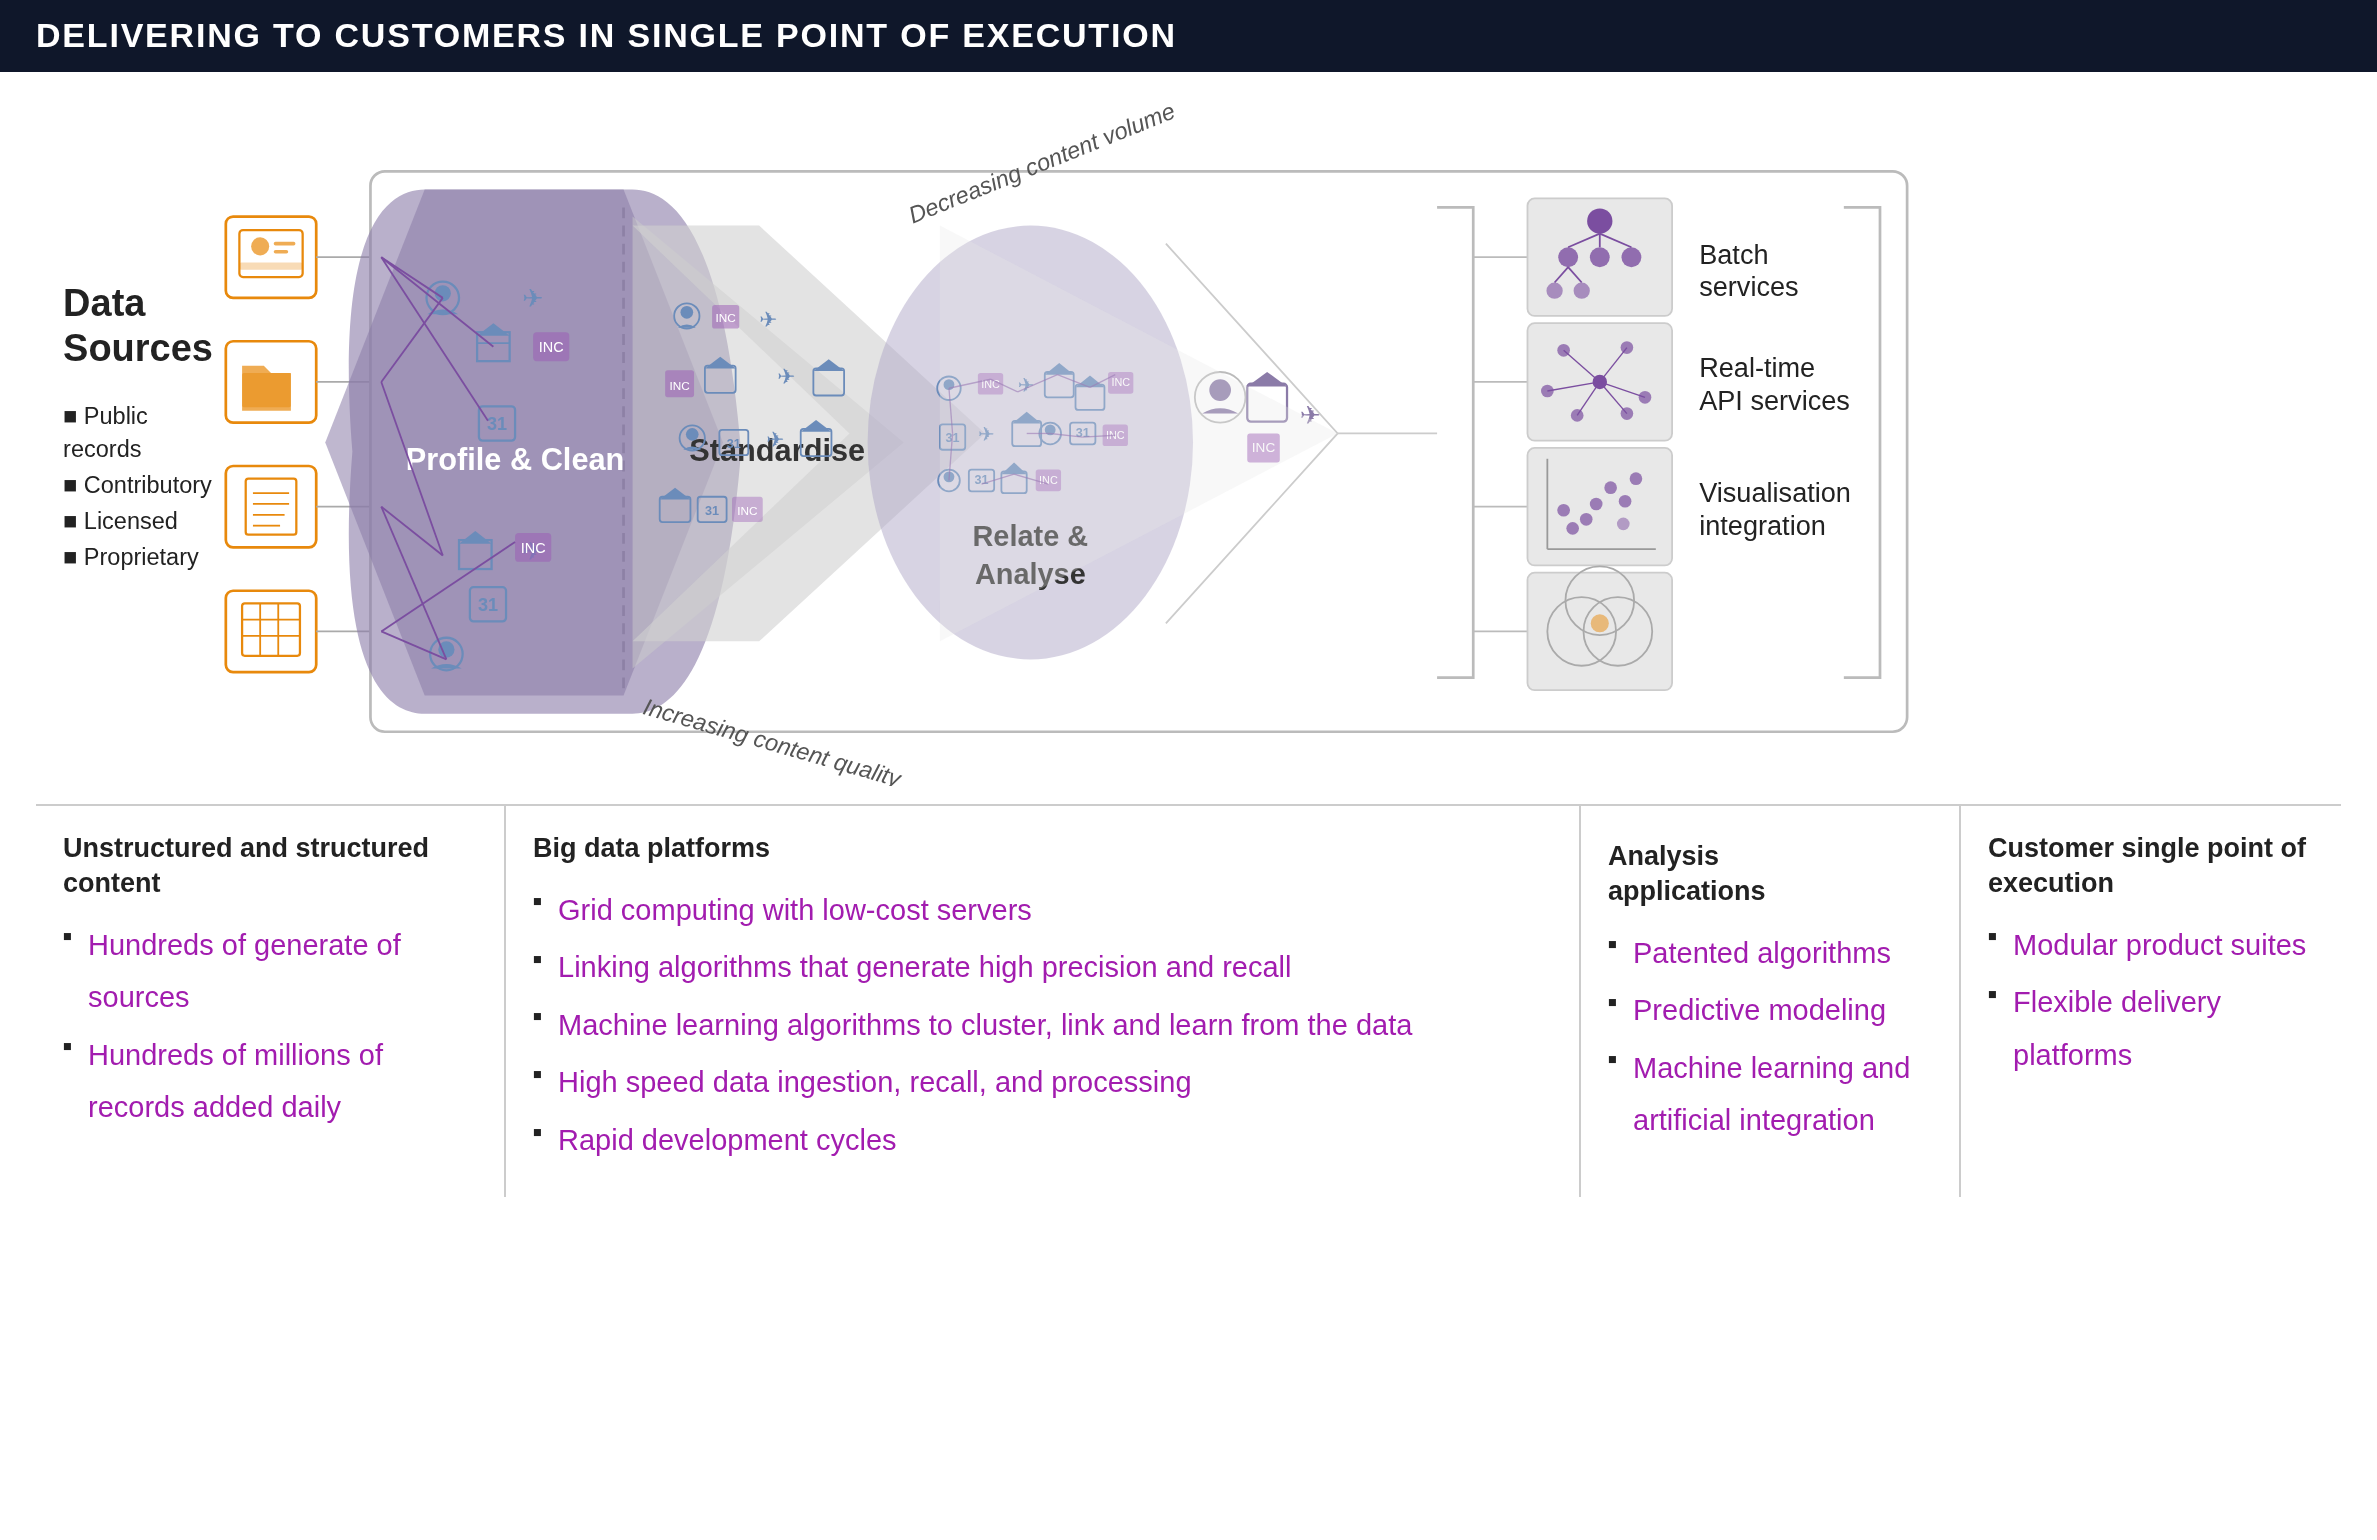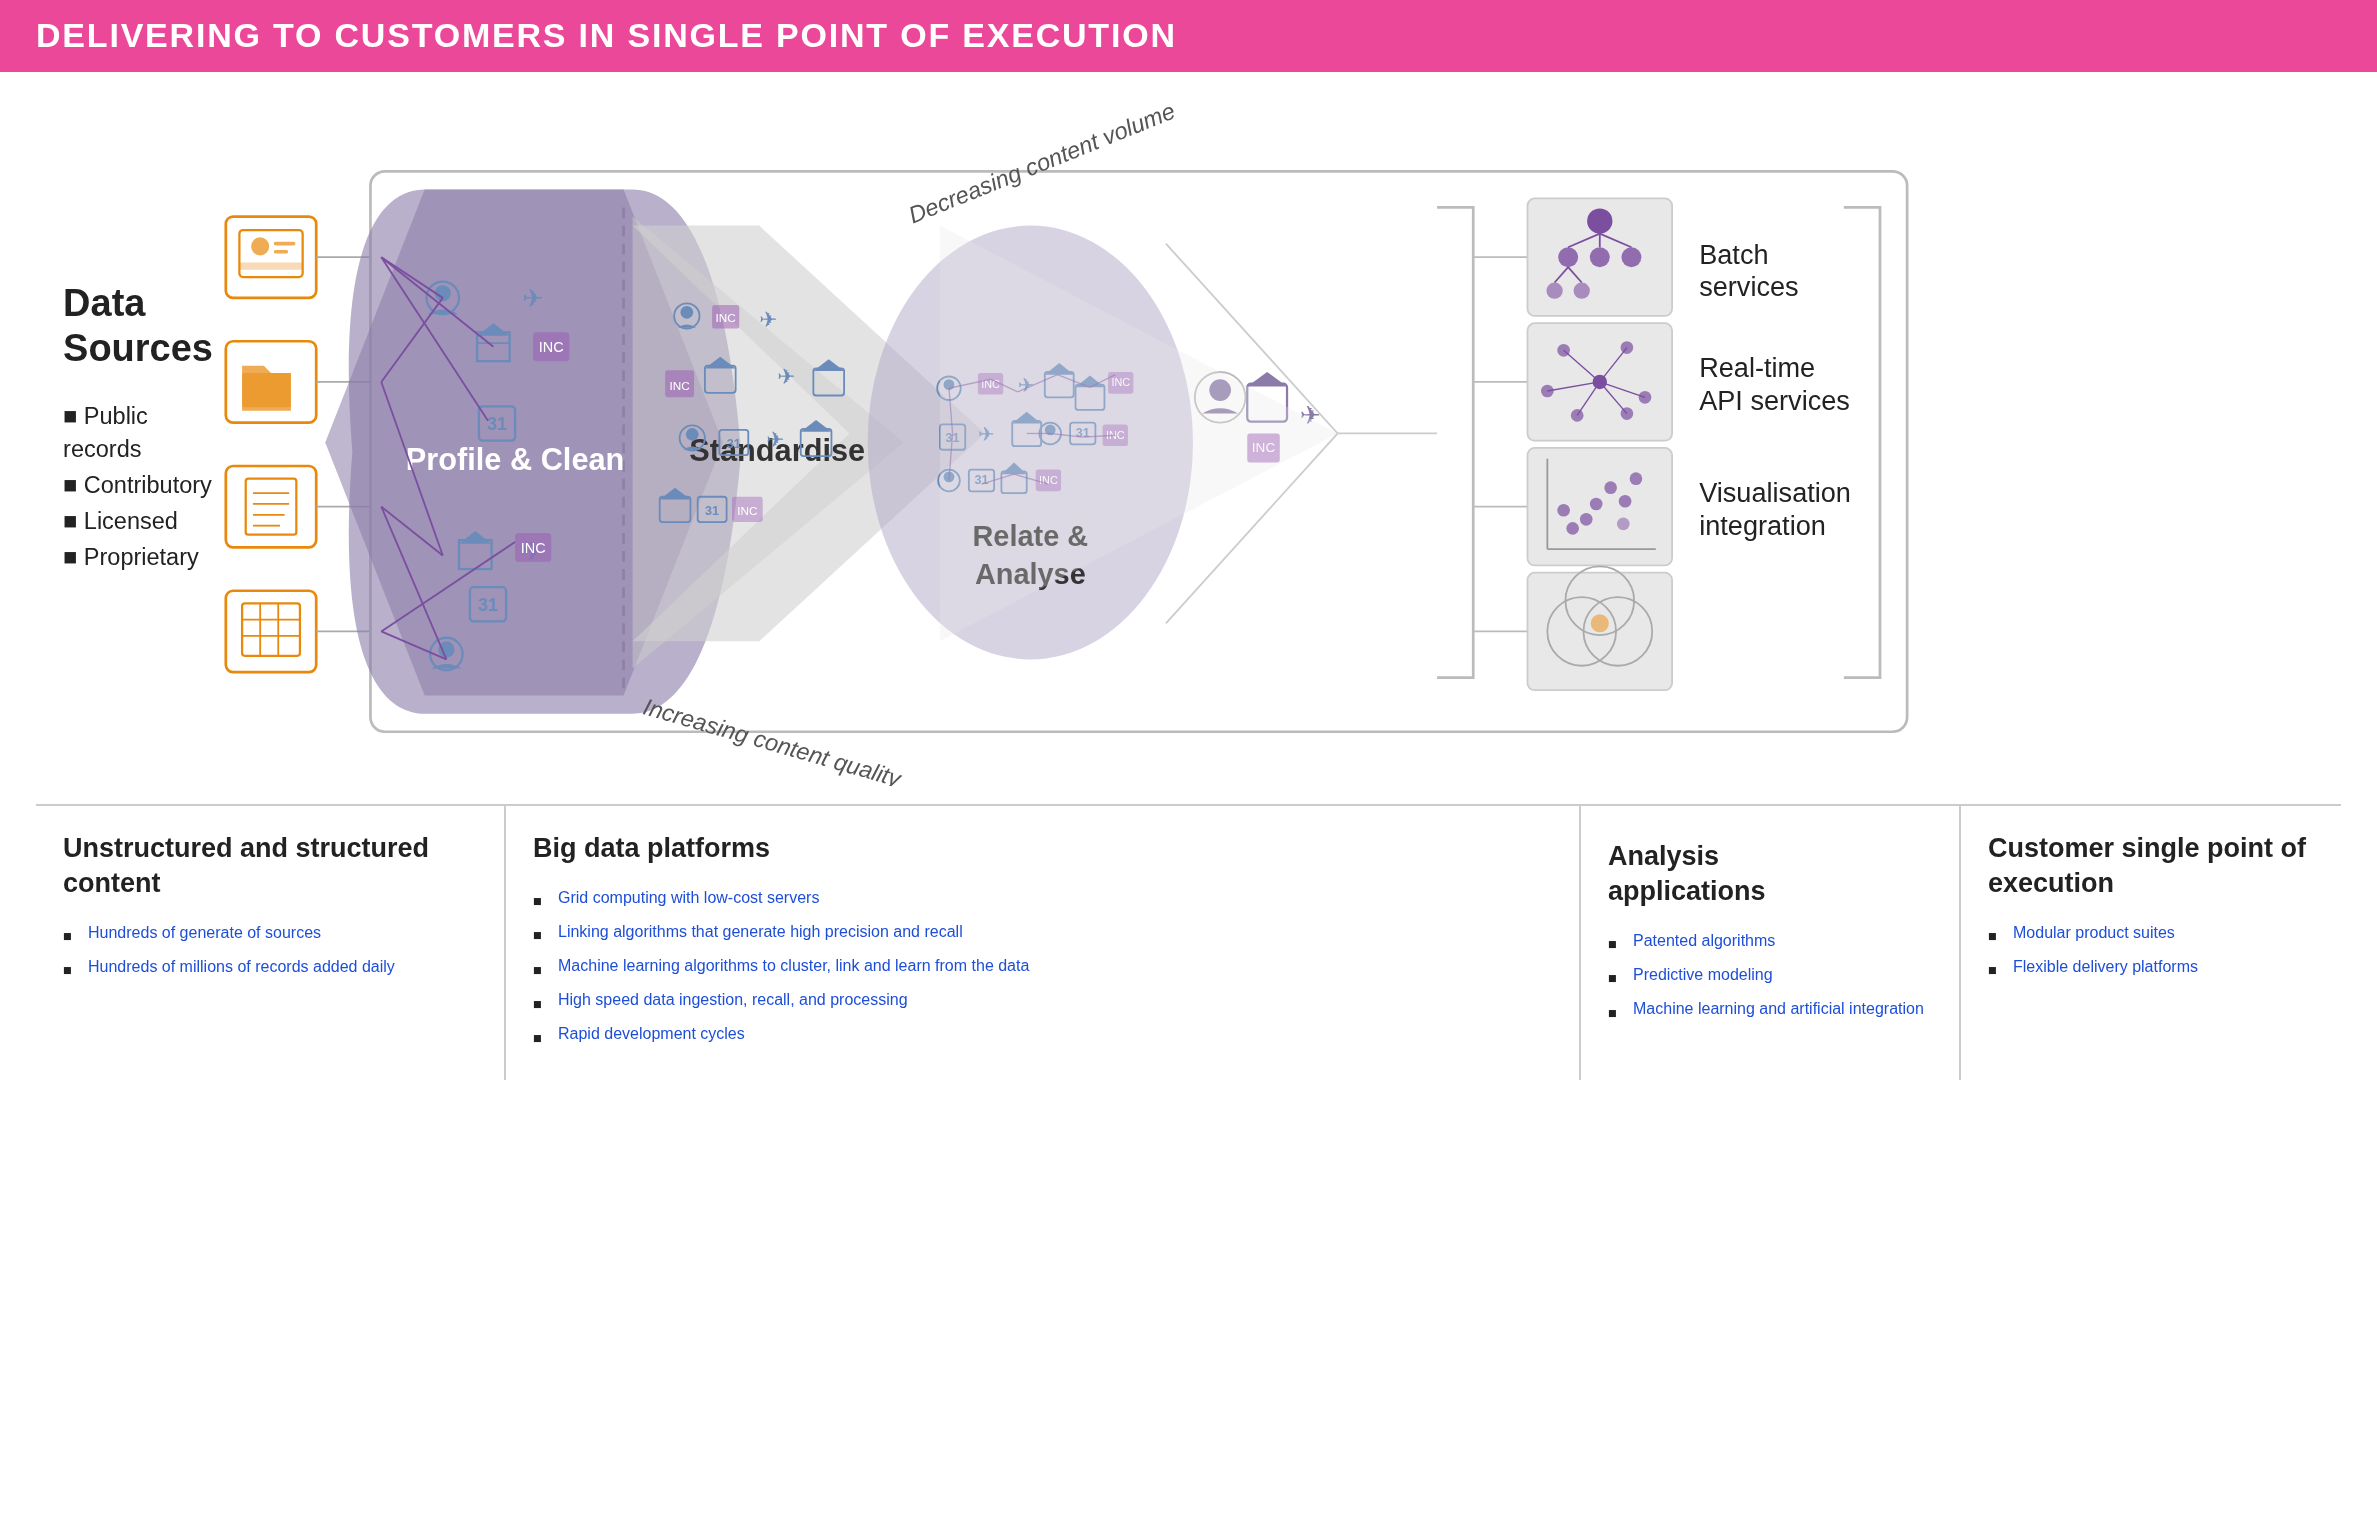--- a/index.html
+++ b/index.html
@@ -4,21 +4,21 @@
   <style>
     * { box-sizing: border-box; margin: 0; padding: 0; }
     body {
       font-family: Arial, sans-serif;
       background: #fff;
       width: 2377px;
       min-height: 1540px;
       overflow: hidden;
     }
     .header-bar {
-      background: #ec4899;
+      background: #0f172a;
       padding: 16.3px 36px;
       display: flex;
       align-items: center;
     }
     .header-title {
       color: #fff;
       font-size: 34px;
       font-weight: 900;
       letter-spacing: 1.8px;
     }
@@ -47,22 +47,22 @@
     }
     .bottom-col-title {
       font-size: 27px;
       font-weight: 900;
       color: #222;
       margin-bottom: 18px;
       line-height: 1.3;
     }
     .bottom-col-list {
       list-style: none;
-      font-size: 16px;
-      color: #1d4ed8;
+      font-size: 29px;
+      color: #a21caf;
       line-height: 1.8;
     }
     .bottom-col-list li {
       padding-left: 25px;
       position: relative;
       margin-bottom: 5.4px;
     }
     .bottom-col-list li::before {
       content: '■';
       font-size: 14.5px;

